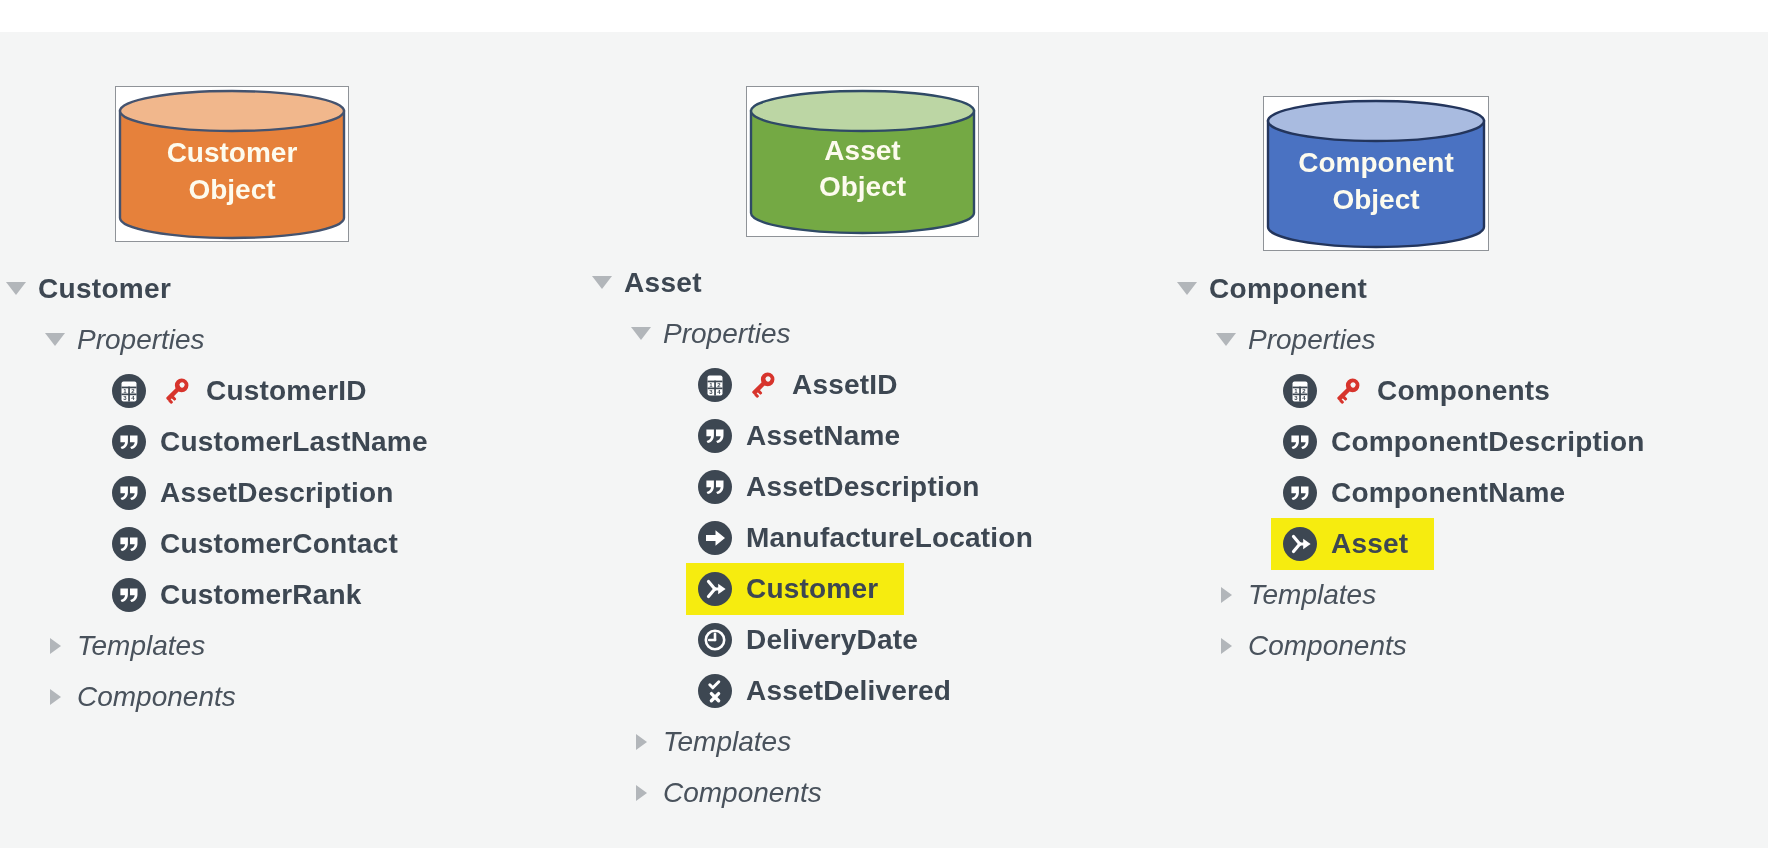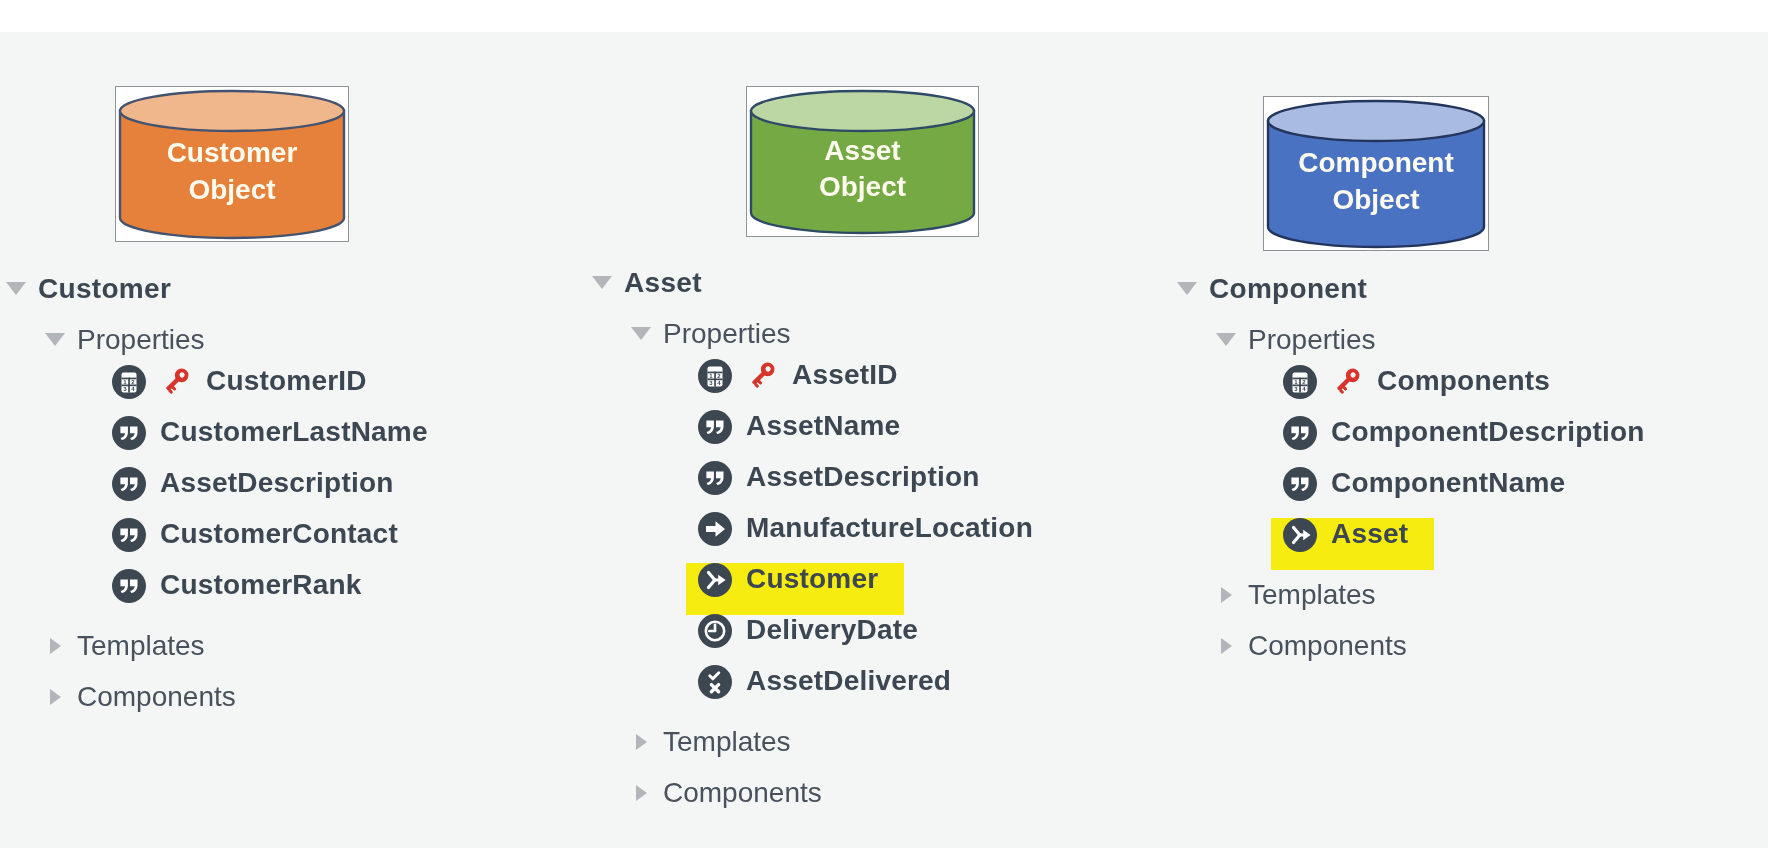--- a/index.html
+++ b/index.html
@@ -52,26 +52,28 @@
     border-left:11px solid var(--exp,#b2b6ba);
   }
   .lbl-root {
     font-weight:700;
     font-size:28px;
     color:var(--text,#3d4752);
     margin-left:12px;
     letter-spacing:0.3px;
   }
   .lbl-section {
+    font-style:italic;
     font-size:28px;
     color:var(--text2,#49525c);
     margin-left:12px;
   }
   .item-inner {
     display:flex;
+    align-items:center;
     gap:14px;
     height:52px;
   }
   .item-inner.hl {
     background:var(--hl,#f6ec0f);
     padding:0 26px 0 12px;
   }
   .lbl-item {
     font-weight:700;
     font-size:28px;

